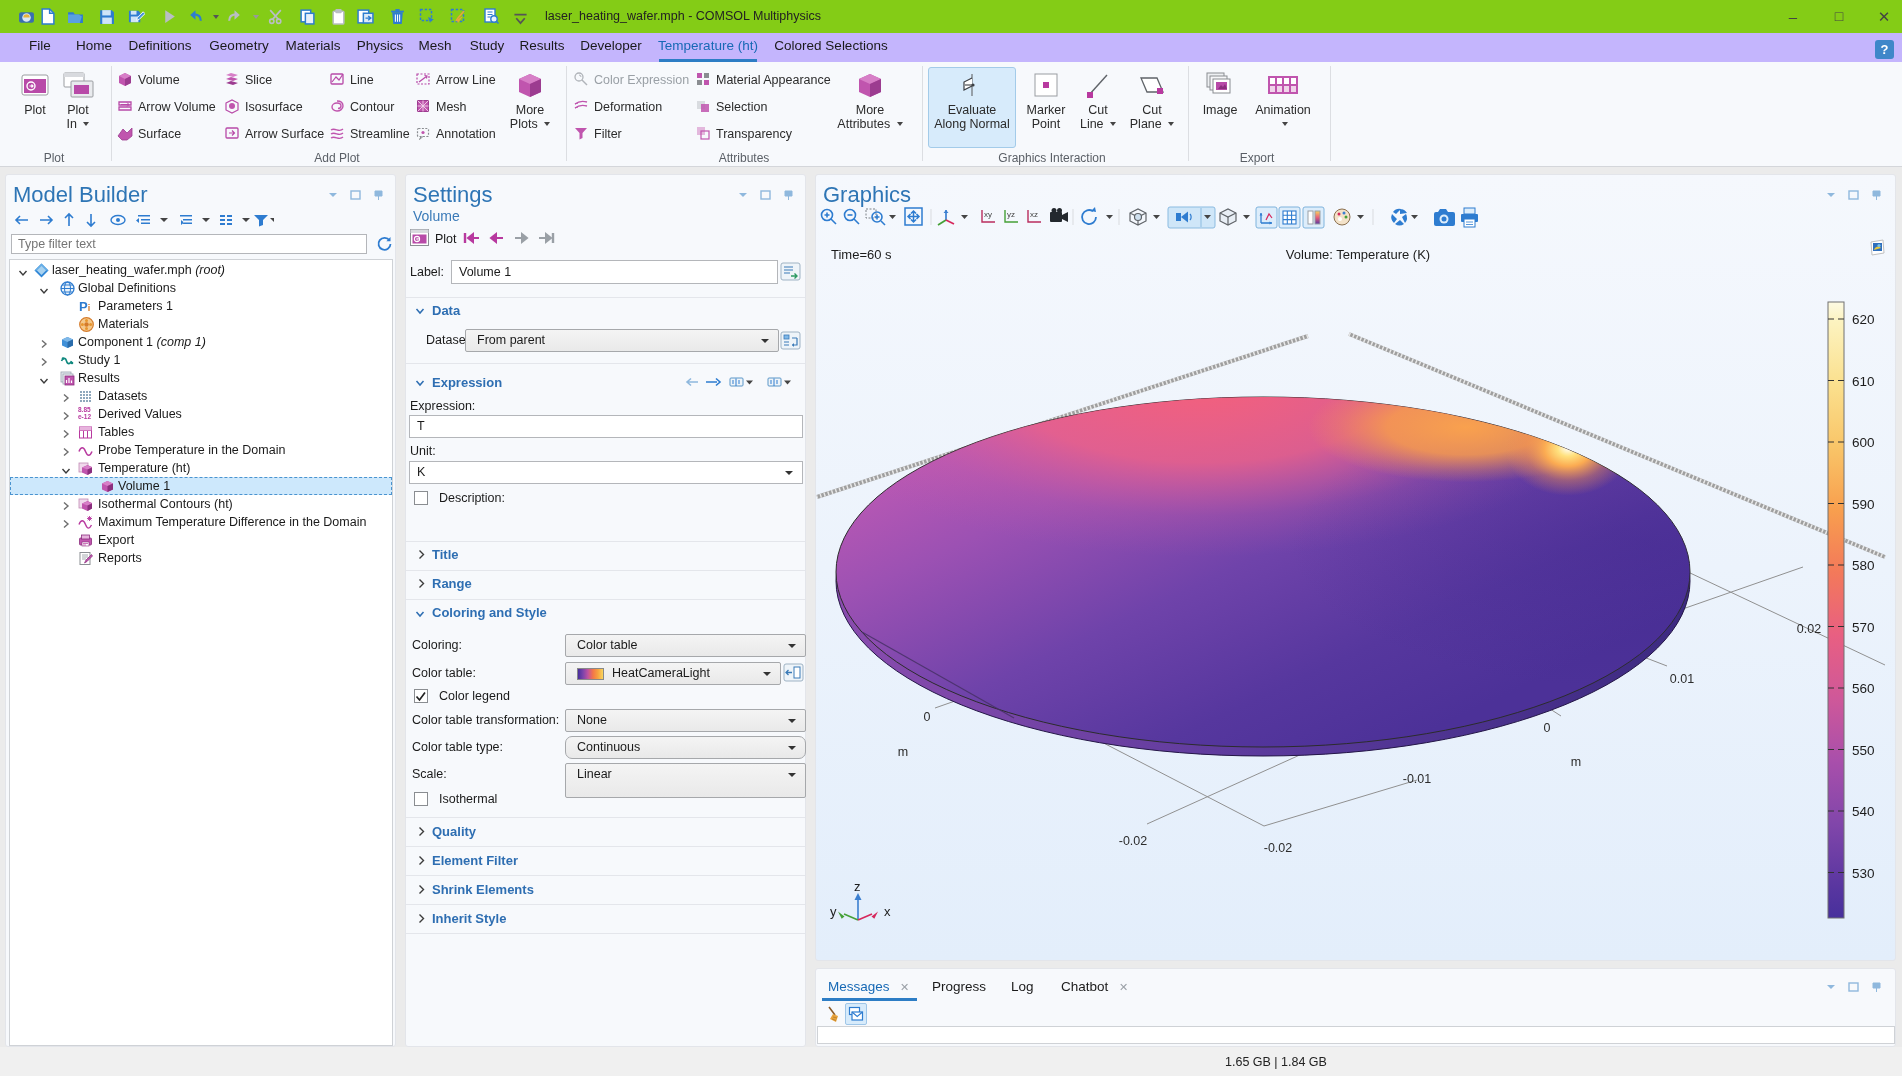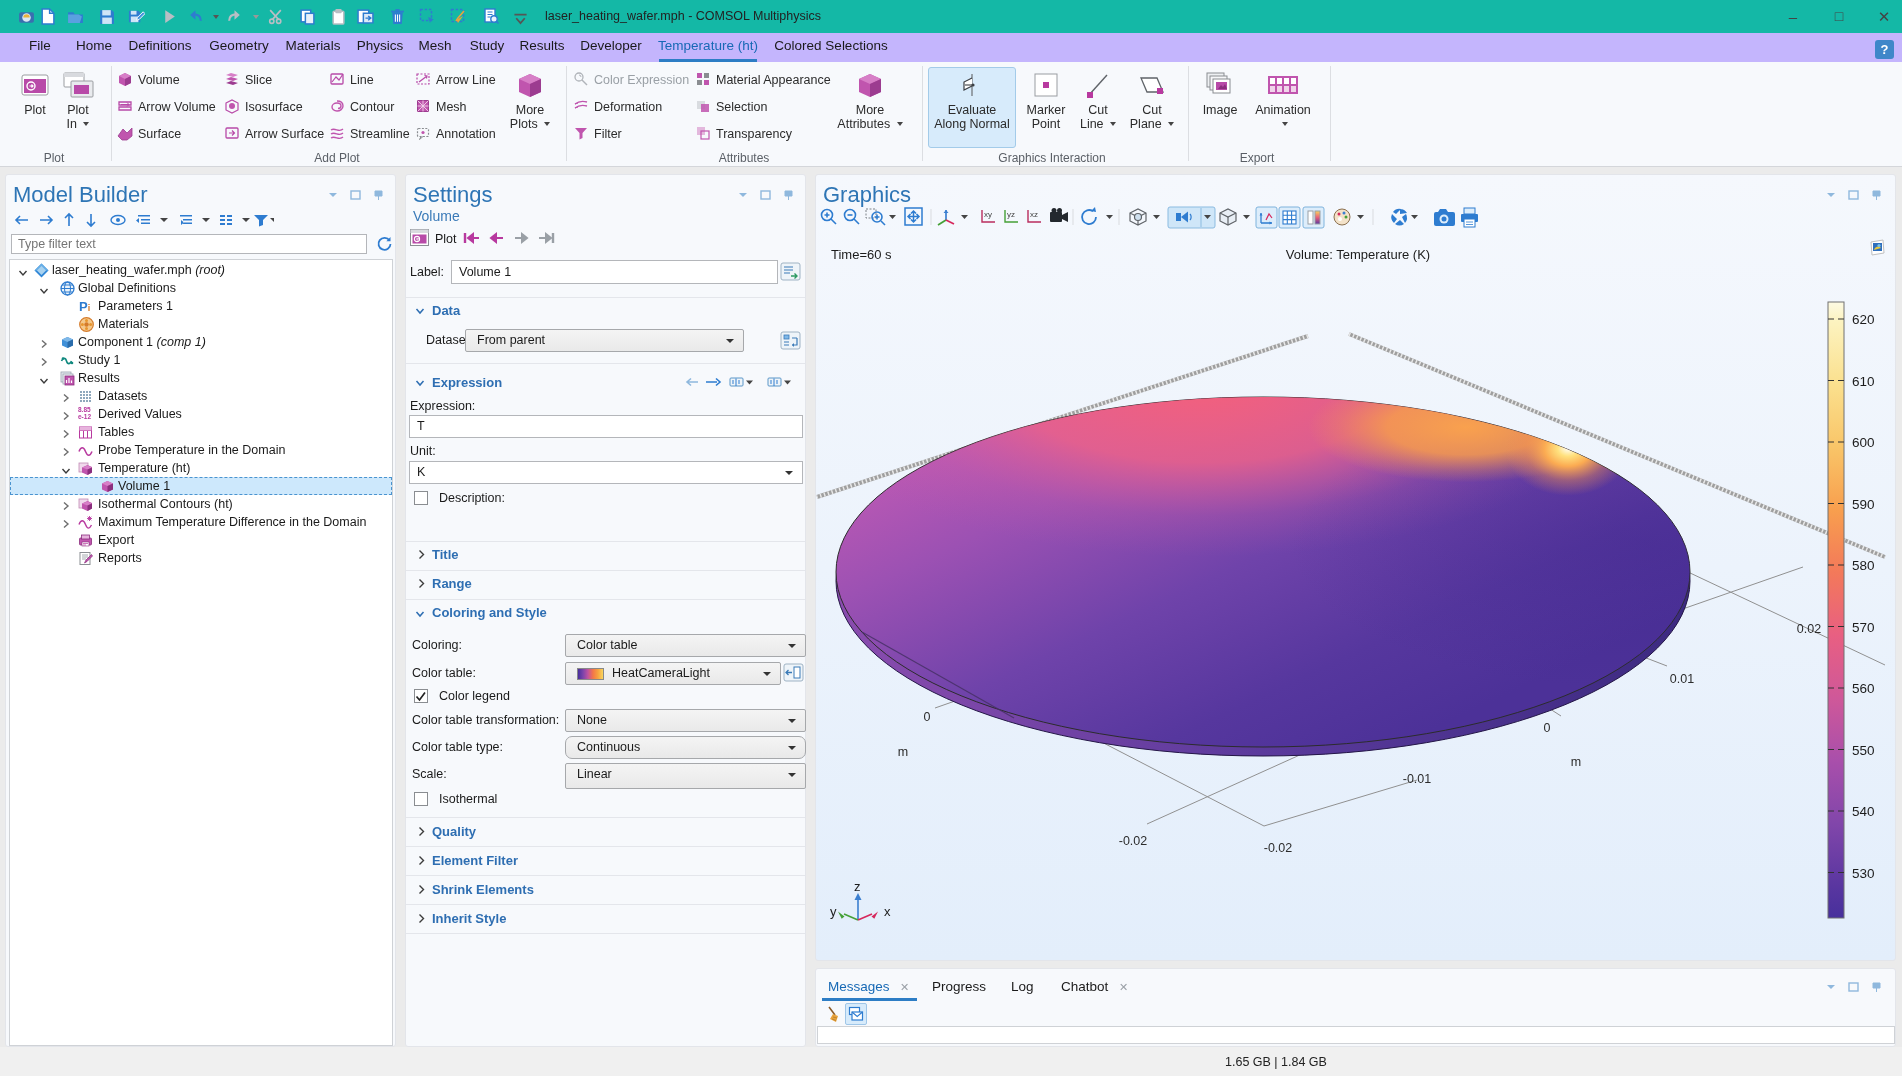--- a/index.html
+++ b/index.html
@@ -1,19 +1,19 @@
 <!DOCTYPE html>
 <html><head>
 <meta charset="utf-8">
 <style>
 * { margin:0; padding:0; box-sizing:border-box; }
 html,body { width:1902px; height:1076px; overflow:hidden; }
 body { font-family:"Liberation Sans", sans-serif; background:#ebebeb; position:relative; font-size:13px; color:#1a1a1a; }
 
-#titlebar { position:absolute; left:0; top:0; width:1902px; height:33px; background:#14b8a6; }
+#titlebar { position:absolute; left:0; top:0; width:1902px; height:33px; background:#84cc16; }
 #titlebar .ti { position:absolute; top:8px; width:17px; height:17px; }
 #wtitle { position:absolute; left:545px; top:9px; font-size:12.5px; color:#222; }
 .winbtn { position:absolute; top:0; width:46px; height:33px; color:#444; text-align:center; line-height:33px; font-size:14px; }
 
 #menubar { position:absolute; left:0; top:33px; width:1902px; height:29px; background:#c4b5fd; }
 .menu { position:absolute; top:5px; transform:translateX(-50%); font-size:13.5px; color:#1a1a1a; white-space:nowrap; }
 .menu.sel { color:#1769b5; }
 #menusel { position:absolute; top:26px; height:3px; background:#2d7dc5; }
 #helpbtn { position:absolute; left:1875px; top:7px; width:19px; height:19px; background:#3f87c9; color:#fff; border-radius:3px; text-align:center; line-height:19px; font-size:13px; font-weight:bold; }
 
@@ -563,21 +563,21 @@
         <rect x="1" y="2" width="19" height="17" rx="2" fill="#eef4f9" stroke="#9fb3c4"></rect>
         <path d="M4 6h9M4 9h9M4 12h6" stroke="#3a7ab8" stroke-width="1.2"></path>
         <path d="M11 15h6M14.5 12.5L17 15l-2.5 2.5" stroke="#2c9962" fill="none" stroke-width="1.4"></path>
       </svg></div>
  <div class="ssep" style="top:122px;"></div>
  <svg style="position:absolute;left:9px;top:131px;" width="10" height="10" viewBox="0 0 10 10">
       <path d="M1.5 3l3.5 4 3.5-4" fill="none" stroke="#2e6eb2" stroke-width="1.5"></path>
     </svg>
  <div class="shead" style="left:26px;top:128px;">Data</div>
  <div class="slabel" style="left:20px;top:158px;">Dataset:</div>
- <div class="sdrop" style="left:59px;top:154px;width:279px;height:23px;">From parent<span class="dcaret"></span></div>
+ <div class="sdrop" style="left:59px;top:154px;width:314px;height:23px;">From parent<span class="dcaret"></span></div>
  <div style="position:absolute;left:374px;top:155px;"><svg width="21" height="21" viewBox="0 0 21 21">
         <rect x="1" y="2" width="19" height="17" rx="2" fill="#eef4f9" stroke="#9fb3c4"></rect>
         <rect x="4" y="5" width="5" height="4" fill="#7fb8e8" stroke="#3a7ab8" stroke-width="0.8"></rect>
         <path d="M4 12h5M4 15h5" stroke="#3a7ab8" stroke-width="1"></path>
         <path d="M12 8h5M17 8v7h-5" fill="none" stroke="#3a7ab8" stroke-width="1.2"></path>
         <path d="M14 13l-2 2 2 2z" fill="#3a7ab8"></path>
       </svg></div>
  <div class="ssep" style="top:188px;"></div>
  <svg style="position:absolute;left:9px;top:203px;" width="10" height="10" viewBox="0 0 10 10">
       <path d="M1.5 3l3.5 4 3.5-4" fill="none" stroke="#2e6eb2" stroke-width="1.5"></path>
@@ -638,21 +638,21 @@
  <div class="cbox" style="left:8px;top:514px;"></div>
  <svg style="position:absolute;left:9px;top:516px;" width="12" height="11" viewBox="0 0 12 11">
       <path d="M1.5 5.5L4.5 9 10 1.5" fill="none" stroke="#222" stroke-width="1.7"></path>
     </svg>
  <div class="slabel" style="left:33px;top:514px;">Color legend</div>
  <div class="slabel" style="left:6px;top:538px;">Color table transformation:</div>
  <div class="sdrop" style="left:159px;top:534px;width:241px;height:23px;">None<span class="dcaret"></span></div>
  <div class="slabel" style="left:6px;top:565px;">Color table type:</div>
  <div class="sdrop" style="left:159px;top:561px;width:241px;height:23px;border-radius:7px;">Continuous<span class="dcaret"></span></div>
  <div class="slabel" style="left:6px;top:592px;">Scale:</div>
- <div class="sdrop" style="left:159px;top:588px;width:241px;height:26px;">Linear<span class="dcaret"></span></div>
+ <div class="sdrop" style="left:159px;top:588px;width:241px;height:35px;">Linear<span class="dcaret"></span></div>
  <div class="cbox" style="left:8px;top:617px;"></div>
  <div class="slabel" style="left:33px;top:617px;">Isothermal</div>
  <div class="ssep" style="top:642px;"></div>
  <svg style="position:absolute;left:11px;top:651px;" width="9" height="11" viewBox="0 0 9 11">
       <path d="M2.5 1.5l4 4-4 4" fill="none" stroke="#3c3c3c" stroke-width="1.4"></path>
     </svg>
  <div class="shead" style="left:26px;top:649px;">Quality</div>
  <div class="ssep" style="top:671px;"></div>
  <svg style="position:absolute;left:11px;top:680px;" width="9" height="11" viewBox="0 0 9 11">
       <path d="M2.5 1.5l4 4-4 4" fill="none" stroke="#3c3c3c" stroke-width="1.4"></path>

